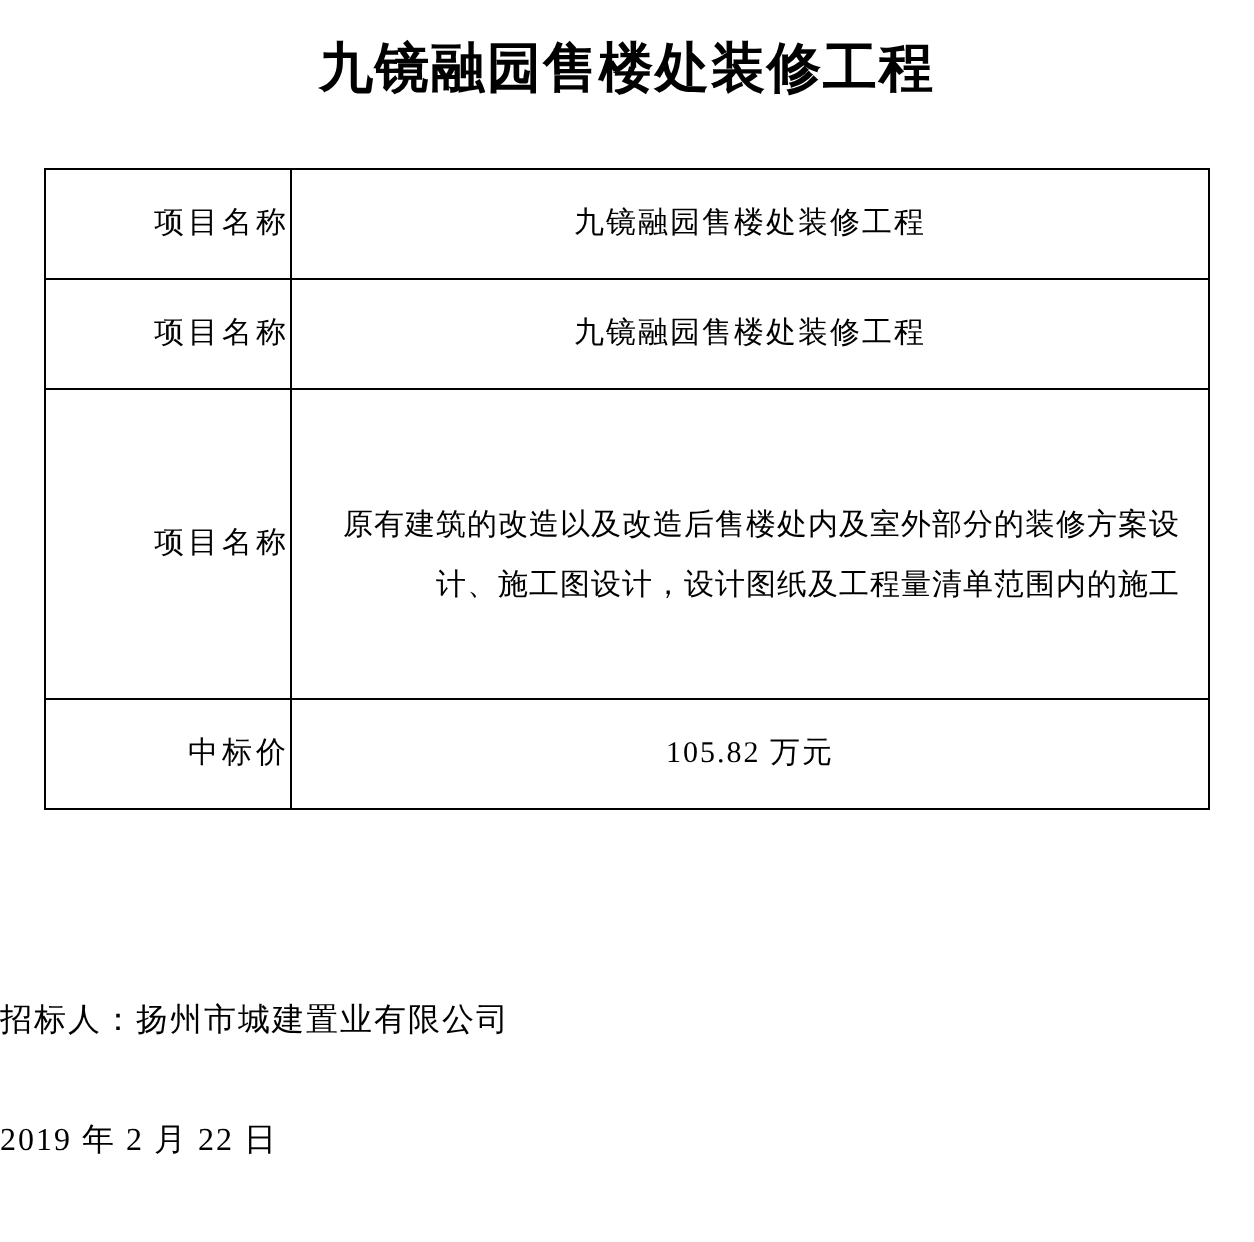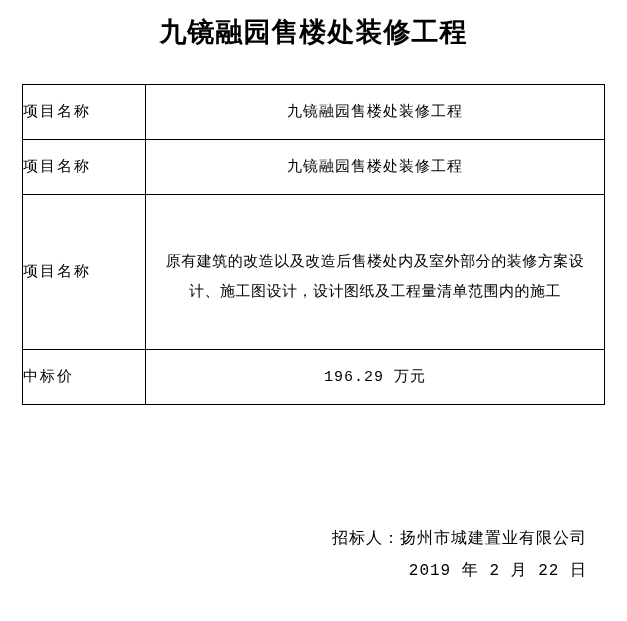--- a/index.html
+++ b/index.html
@@ -12,21 +12,20 @@
     background: #ffffff;
     font-family: "Liberation Serif", "DejaVu Serif", serif;
     color: #000000;
     overflow: hidden;
   }
   .page {
     position: relative;
     width: 627px;
     height: 621px;
     box-sizing: border-box;
-    font-family: Liberation Mono, monospace;
   }
   .doc-title {
     text-align: center;
     font-size: 27px;
     font-weight: bold;
     letter-spacing: 1px;
     line-height: 1.55;
     padding-top: 14px;
   }
   .doc-title .line1 {
@@ -44,57 +43,58 @@
     border-collapse: collapse;
     table-layout: fixed;
   }
   table.info td {
     border: 1px solid #000000;
     font-size: 15px;
     vertical-align: middle;
   }
   td.label {
     width: 122px;
-    text-align: left;
+    text-align: right;
     letter-spacing: 2px;
     padding: 8px 0;
   }
   td.value {
     text-align: center;
     letter-spacing: 1px;
     padding: 8px 10px;
   }
   td.value-left {
-    text-align: center;
+    text-align: right;
     letter-spacing: 0.5px;
     padding: 24px 14px 12px 14px;
     line-height: 2.0;
   }
   .row-tall td {
     height: 118px;
   }
   .row-normal td {
     height: 38px;
   }
   .footer {
     position: absolute;
     left: 0;
     right: 0;
     bottom: 34px;
     padding-right: 40px;
-    text-align: right;
+    text-align: left;
     font-size: 16px;
     line-height: 2.0;
     letter-spacing: 1px;
   }
   .footer .signer {
     display: block;
   }
   .footer .date {
     display: block;
+    margin-top: 28px;
   }
 </style>
 </head>
 <body>
 
 <div class="page">
 
   <div class="doc-title">
     <span class="line1">九镜融园售楼处装修工程</span>
   </div>
@@ -109,21 +109,21 @@
         <tr class="row-normal">
           <td class="label">项目名称</td>
           <td class="value">九镜融园售楼处装修工程</td>
         </tr>
         <tr class="row-tall">
           <td class="label">项目名称</td>
           <td class="value-left">原有建筑的改造以及改造后售楼处内及室外部分的装修方案设计、施工图设计，设计图纸及工程量清单范围内的施工</td>
         </tr>
         <tr class="row-normal">
           <td class="label">中标价</td>
-          <td class="value">196.29 万元</td>
+          <td class="value">105.82 万元</td>
         </tr>
       </tbody>
     </table>
   </div>
 
   <div class="footer">
     <span class="signer">招标人：扬州市城建置业有限公司</span>
     <span class="date">2019 年 2 月 22 日</span>
   </div>
 

